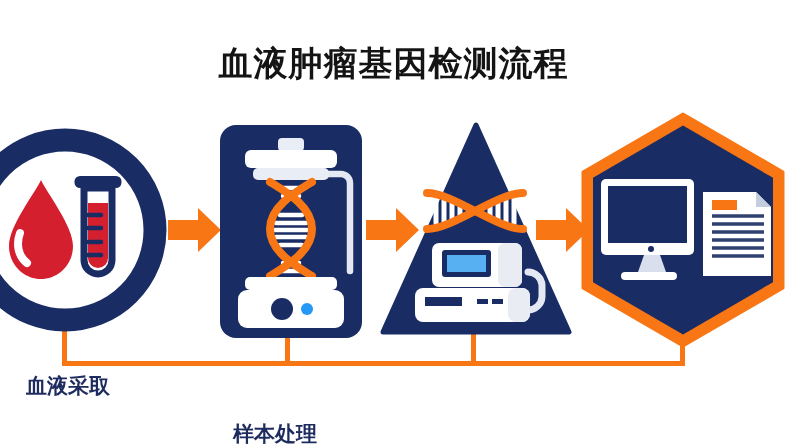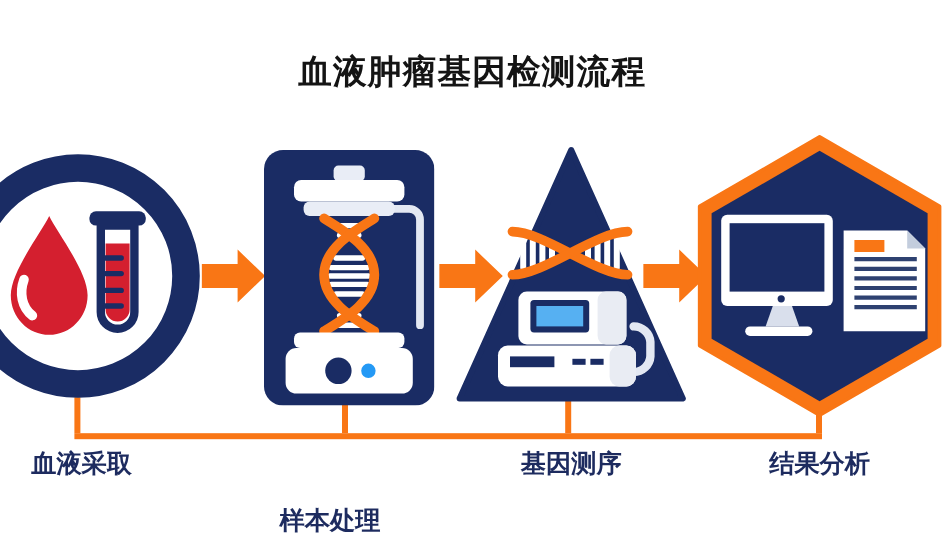--- a/index.html
+++ b/index.html
@@ -3,21 +3,21 @@
 <meta charset="utf-8">
 <style>
   html,body{margin:0;padding:0;background:#fff;}
   .stage{
     position:relative;width:787px;height:445px;overflow:hidden;
     background:#ffffff;font-family:"DejaVu Sans","Liberation Sans",sans-serif;
   }
   .abs{position:absolute;}
   .title{
     position:absolute;left:0;right:0;top:41px;margin:0;
-    text-align:center;font-size:28px;font-weight:800;color:#141414;
+    text-align:center;font-size:34px;font-weight:800;color:#141414;
     letter-spacing:1px;
   }
   
   .conn{position:absolute;background:#f97615;}
   .conn-h{left:62px;top:361px;width:623px;height:5px;}
   .conn-v1{left:62px;top:331px;width:5px;height:30px;}
   .conn-v2{left:285px;top:336px;width:5px;height:25px;}
   .conn-v3{left:471px;top:330px;width:5px;height:31px;}
   .conn-v4{left:680px;top:343px;width:5px;height:18px;}
   
@@ -154,18 +154,17 @@
         <line x1="131" y1="120" x2="183" y2="120"></line>
         <line x1="131" y1="128" x2="183" y2="128"></line>
         <line x1="131" y1="136" x2="183" y2="136"></line>
         <line x1="131" y1="144" x2="183" y2="144"></line>
       </g>
     </g>
   </svg>
 
   <div class="step-label lbl1">血液采取</div>
   <div class="step-label lbl2">样本处理</div>
-  <div class="step-label lbl3">基因测序</div>
   <div class="step-label lbl4">
-    <span>结果分析</span><br>
+    <br>
   </div>
 
 </div>
 
 </body></html>

